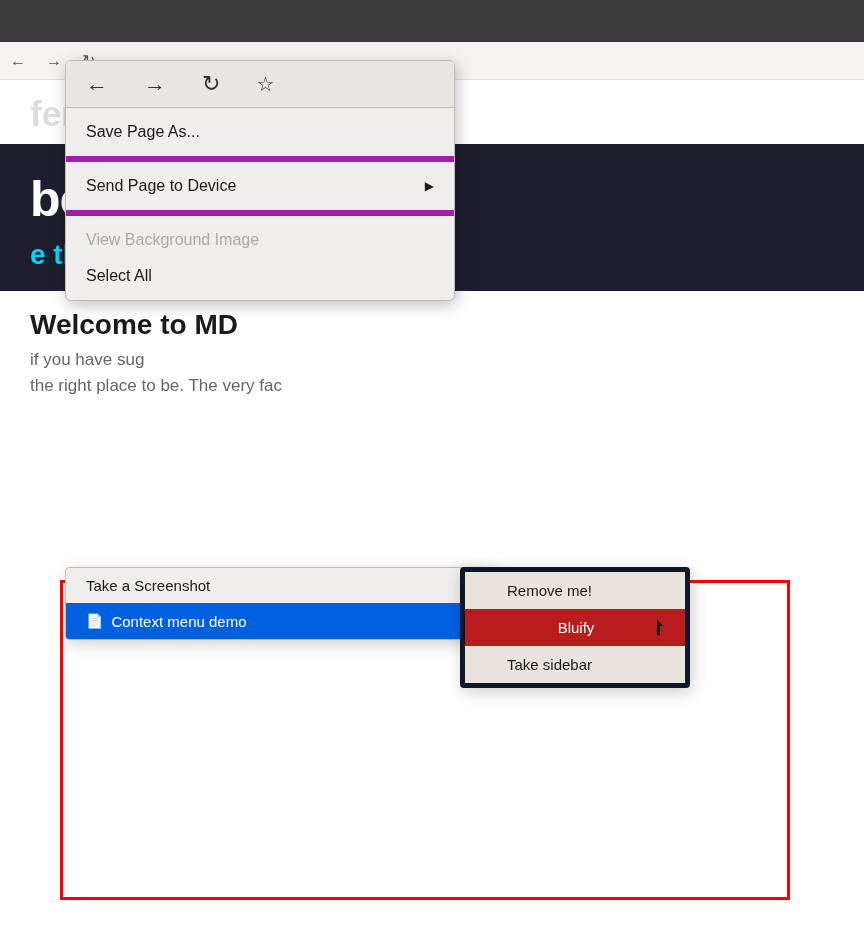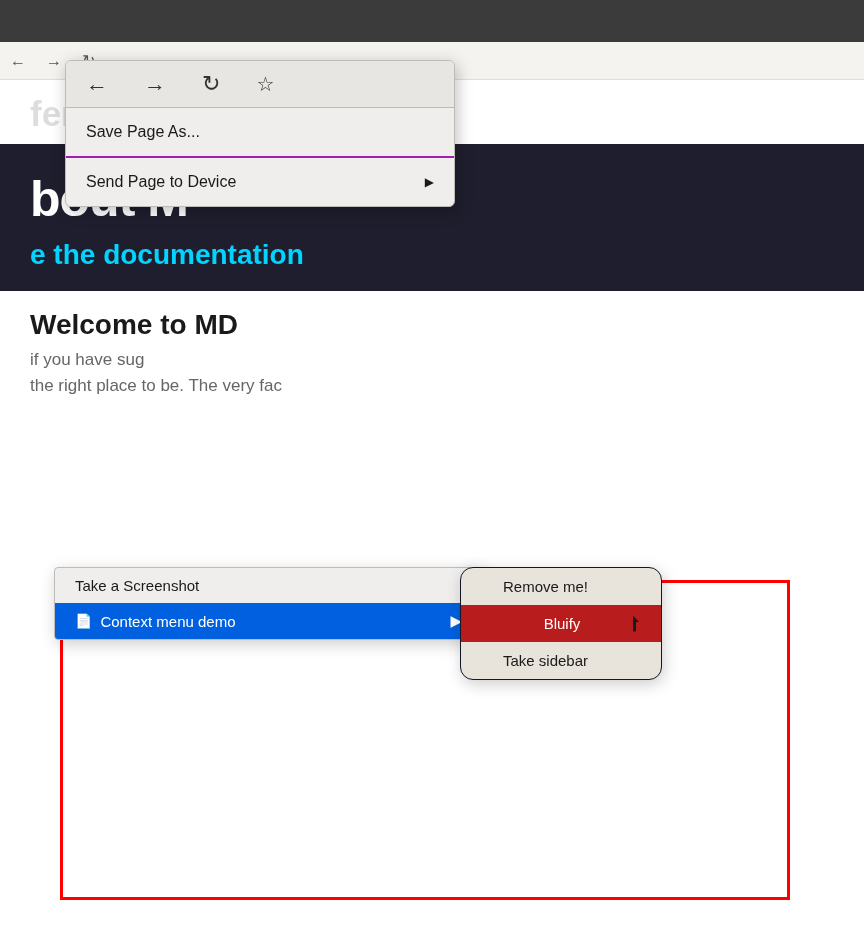--- a/index.html
+++ b/index.html
@@ -54,21 +54,21 @@
       cursor: pointer;
       user-select: none;
     }
 
     .toolbar-icon.star {
       font-size: 20px;
     }
 
     .menu-section {
       padding: 6px 0;
-      border-bottom: 2px solid #a21caf;
+      border-bottom: 6px solid #a21caf;
     }
 
     .menu-section:last-child {
       border-bottom: none;
     }
 
     .menu-item {
       padding: 9px 20px;
       font-size: 16px;
       color: #1a1a1a;
@@ -87,21 +87,21 @@
     .menu-item .arrow {
       font-size: 12px;
       margin-left: 8px;
     }
 
     
     
     .submenu-demo {
       position: absolute;
       top: 567px;
-      left: 54px;
+      left: 65px;
       width: 429px;
       background: #f0eeec;
       border: 1px solid #c0bbb5;
       border-radius: 4px;
       box-shadow: 2px 4px 16px rgba(0,0,0,0.2);
       z-index: 101;
       overflow: hidden;
     }
 
     .submenu-demo .demo-item {
@@ -127,24 +127,24 @@
 
     .demo-icon {
       font-size: 14px;
     }
 
     
     .submenu-right {
       position: absolute;
       top: 567px;
       left: 460px;
-      width: 202px;
+      width: 230px;
       background: #e8e3db;
-      border: 1px solid #0f172a;
-      border-radius: 13px;
+      border: 5px solid #0f172a;
+      border-radius: 4px;
       box-shadow: 2px 4px 16px rgba(0,0,0,0.2);
       z-index: 102;
       overflow: hidden;
     }
 
     .submenu-right .sub-item {
       padding: 10px 18px;
       font-size: 15px;
       color: #1a1a1a;
       cursor: pointer;
@@ -328,20 +328,28 @@
     </div>
   </div>
 
   <div class="menu-section">
     <div class="menu-item">
       <span>Send Page to Device</span>
       <span class="arrow">▶</span>
     </div>
   </div>
 
+  <div class="menu-section">
+    <div class="menu-item disabled">
+      <span>View Background Image</span>
+    </div>
+    <div class="menu-item">
+      <span>Select All</span>
+    </div>
+  </div>
 
 
 </div>
 
 <div class="submenu-demo">
   <div class="demo-item">
     <div class="demo-item-content">
       <span>Take a Screenshot</span>
     </div>
   </div>

